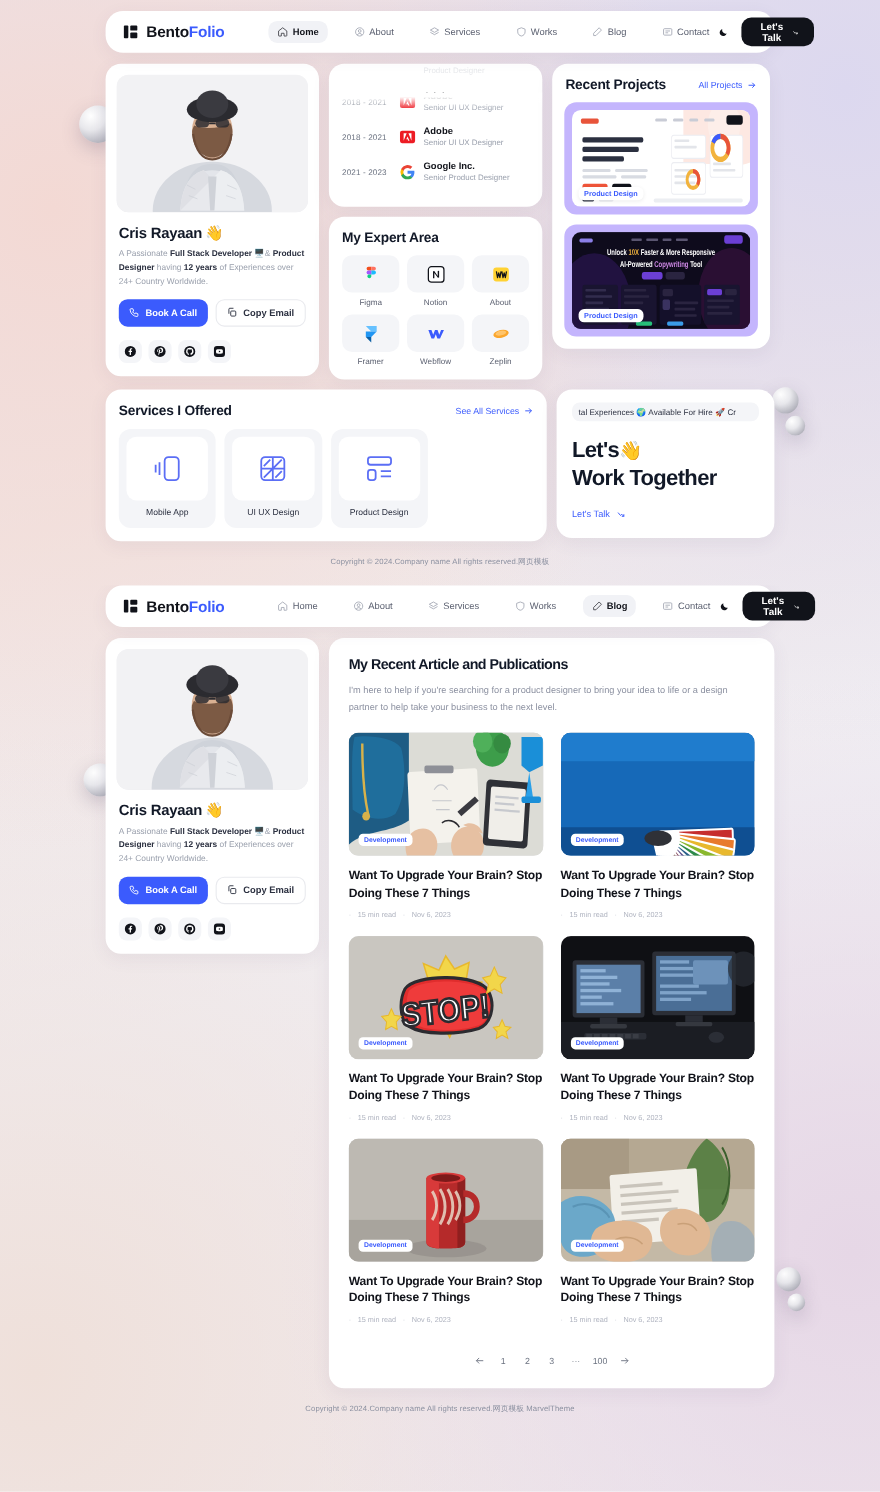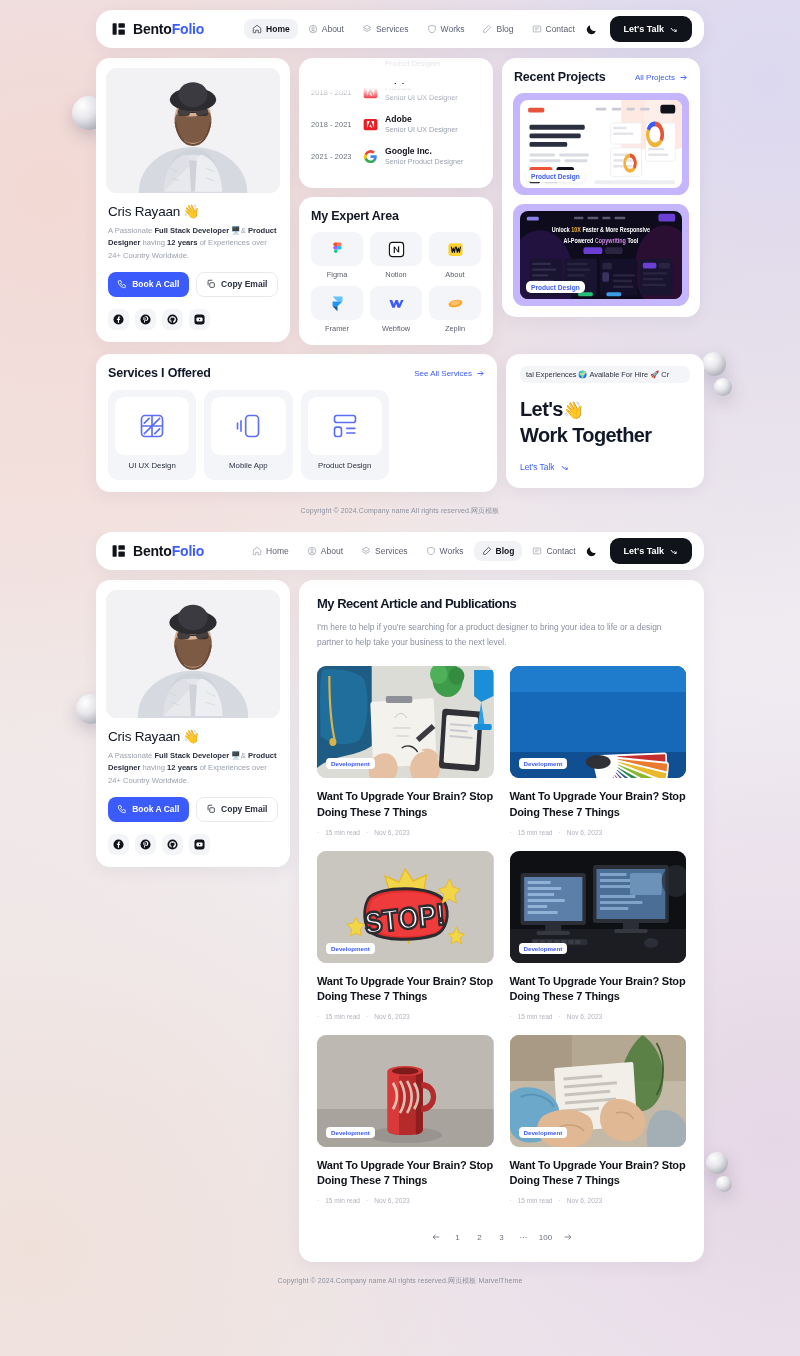--- a/index.html
+++ b/index.html
@@ -32,21 +32,21 @@
   .sphere.s6{width:16px;height:16px;left:716px;top:1176px}
 
   
   .hdr{position:relative;margin:0 96px;background:#fff;border-radius:16px;
        height:38px;display:flex;align-items:center;padding:0 10px 0 16px;
        box-shadow:0 4px 16px rgba(80,70,110,.07);}
   .brand{display:flex;align-items:center;gap:7px;font-size:14px;font-weight:700;letter-spacing:-.2px}
   .brand .mark{width:14px;height:14px;display:block}
   .brand .b1{color:#11131a}
   .brand .b2{color:#3b5bfd}
-  .nav{display:flex;gap:2px;margin-left:40px}
+  .nav{display:flex;gap:16px;margin-left:40px}
   .nav a{display:flex;align-items:center;gap:4px;font-size:8.5px;color:#5b6070;
          text-decoration:none;padding:5px 8px;border-radius:8px;white-space:nowrap}
   .nav a.active{background:#f1f2f6;color:#11131a;font-weight:600}
   .nav svg{width:10px;height:10px;display:block;opacity:.75}
   .hdr-right{margin-left:auto;display:flex;align-items:center;gap:12px;padding-right:2px}
   .moon{width:13px;height:13px;display:block}
   .cta{background:#11131a;color:#fff;border:0;border-radius:9px;height:26px;
        padding:0 14px;font-size:9px;font-weight:700;display:flex;align-items:center;gap:5px;
        font-family:inherit;cursor:pointer}
   .cta svg{width:9px;height:9px}
@@ -57,21 +57,21 @@
   .card{background:#fff;border-radius:14px;box-shadow:0 4px 16px rgba(80,70,110,.07);}
   .col-a{width:194px;flex:0 0 194px}
   .col-b{width:194px;flex:0 0 194px}
   .col-c{width:198px;flex:0 0 198px}
 
   
   .profile{padding:10px 10px 12px}
   .photo{height:125px;border-radius:11px;overflow:hidden;position:relative;
          background:linear-gradient(180deg,#f4f4f6,#ebebef)}
   .photo svg{position:absolute;inset:0;width:100%;height:100%}
-  .pname{font-size:13.5px;font-weight:400;margin:10px 0 6px 2px;display:flex;align-items:center;gap:3px;letter-spacing:-.2px}
+  .pname{font-size:13.5px;font-weight:700;margin:10px 0 6px 2px;display:flex;align-items:center;gap:3px;letter-spacing:-.2px}
   .pbio{font-size:7.6px;line-height:1.62;color:#9aa0ad;margin:0 2px 10px;}
   .pbio b{color:#2b3040;font-weight:700}
   .pbtns{display:flex;gap:7px;margin:0 2px}
   .btn-primary{flex:1;height:25px;background:#3b5bfd;color:#fff;border:0;border-radius:8px;
     font-size:8.5px;font-weight:700;display:flex;align-items:center;justify-content:center;gap:5px;font-family:inherit;cursor:pointer}
   .btn-ghost{flex:1;height:25px;background:#fff;border:1px solid #e9eaee;border-radius:8px;
     font-size:8.5px;font-weight:600;color:#2b3040;display:flex;align-items:center;justify-content:center;gap:5px;font-family:inherit;cursor:pointer}
   .btn-primary svg,.btn-ghost svg{width:10px;height:10px}
   .socials{display:flex;gap:6px;margin:12px 2px 0}
   .soc{width:21px;height:21px;border-radius:7px;background:#f4f5f8;display:flex;align-items:center;justify-content:center}
@@ -575,34 +575,34 @@
             <svg viewBox="0 0 24 24" fill="none" stroke="#3b5bfd" stroke-width="2.4">
                   <path d="M4 12h15M13 6l6 6-6 6"></path>
                 </svg>
           </a>
         </div>
         <div class="services">
           <div class="sgrid">
             <div class="scell">
               <div class="sico">
                     <svg viewBox="0 0 24 24">
+                      <rect x="10" y="3" width="11" height="18" rx="3"></rect>
+                      <path d="M6 7v10M3 9v6"></path>
+                    </svg>
+                  </div>
+              <div class="slabel">Mobile App</div>
+            </div>
+            <div class="scell">
+              <div class="sico">
+                    <svg viewBox="0 0 24 24">
                       <rect x="3" y="3" width="18" height="18" rx="3"></rect>
                       <path d="M3 12h18M12 3v18M5 10l5-5M5 19l14-14M14 19l5-5"></path>
                     </svg>
                   </div>
               <div class="slabel">UI UX Design</div>
-            </div>
-            <div class="scell">
-              <div class="sico">
-                    <svg viewBox="0 0 24 24">
-                      <rect x="10" y="3" width="11" height="18" rx="3"></rect>
-                      <path d="M6 7v10M3 9v6"></path>
-                    </svg>
-                  </div>
-              <div class="slabel">Mobile App</div>
             </div>
             <div class="scell">
               <div class="sico">
                     <svg viewBox="0 0 24 24">
                       <rect x="3" y="3" width="18" height="6" rx="2"></rect>
                       <rect x="3" y="13" width="6" height="8" rx="2"></rect>
                       <path d="M13 14h8M13 18h8"></path>
                     </svg>
                   </div>
               <div class="slabel">Product Design</div>

